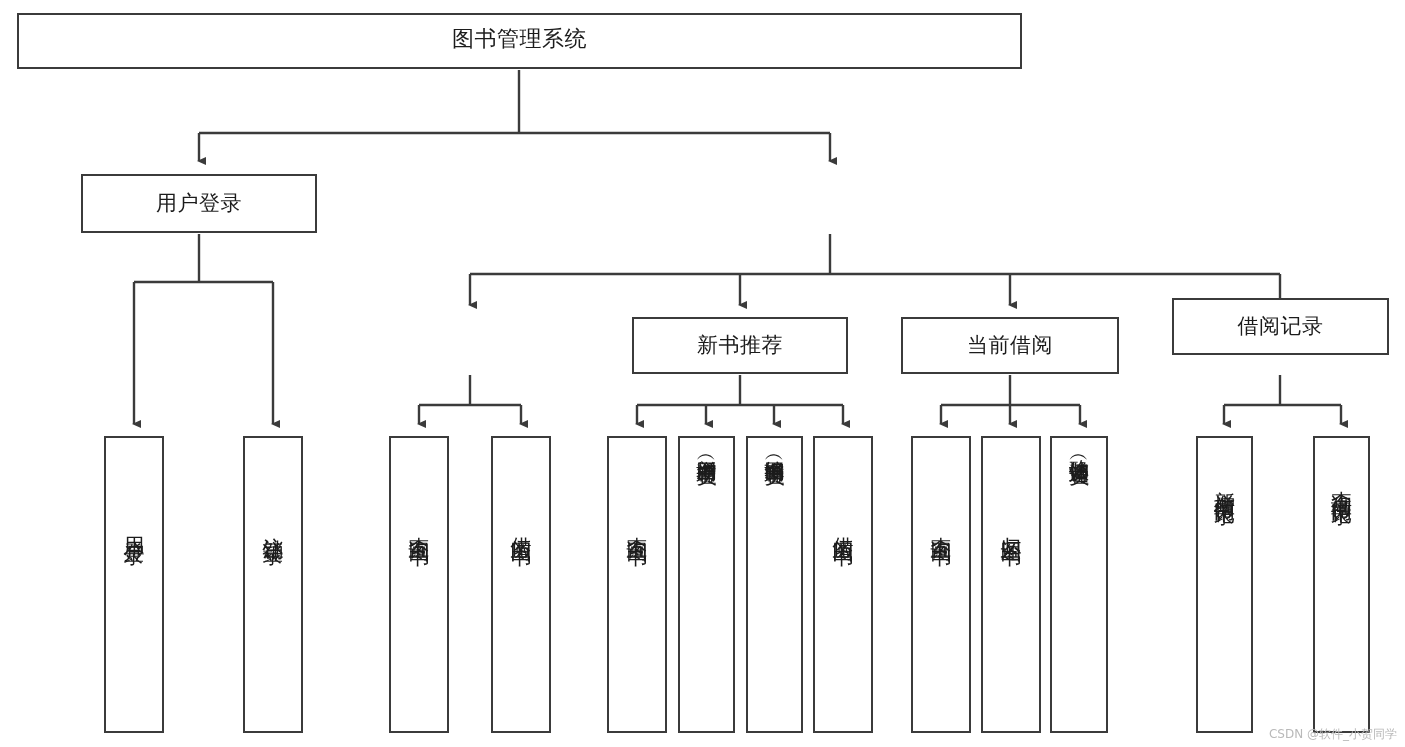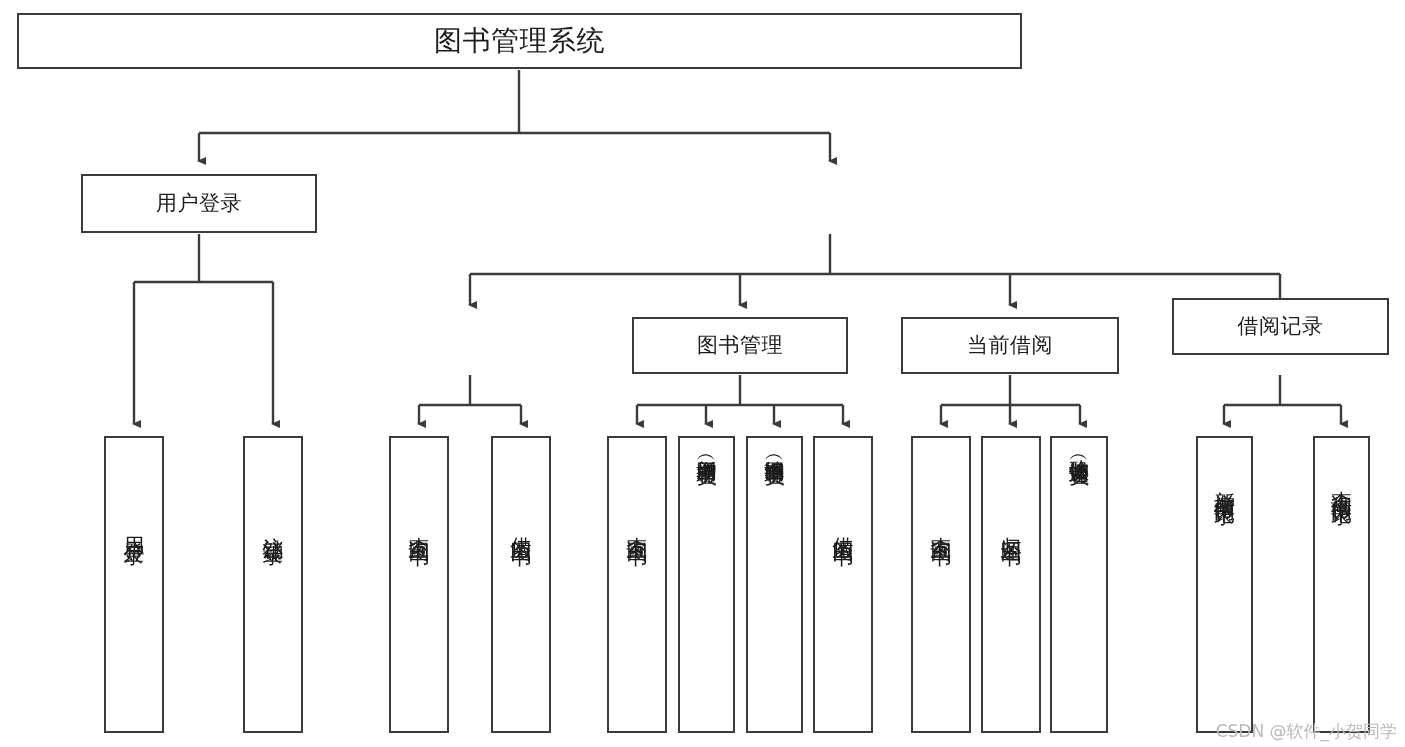--- a/index.html
+++ b/index.html
@@ -36,42 +36,43 @@
   .node .label {
     color: #1c1c1c;
     line-height: 1.05;
     letter-spacing: 0.5px;
     white-space: nowrap;
   }
   .node.horiz .label {
     font-size: 21px;
   }
   .node.horiz.root .label {
-    font-size: 28px;
+    font-size: 22px;
+    font-family: Liberation Mono, monospace;
   }
   .node.vert {
     align-items: flex-start;
     padding-top: 12px;
   }
   .node.vert .label {
     writing-mode: vertical-rl;
     text-orientation: upright;
     font-size: 21px;
     letter-spacing: 3px;
     white-space: nowrap;
   }
   .node.vert.mid .label {
     font-size: 20px;
     letter-spacing: 1px;
   }
   .watermark {
     position: absolute;
     right: 8px;
     bottom: 4px;
-    font-size: 17px;
+    font-size: 12px;
     color: #b9b9b9;
     z-index: 5;
     white-space: nowrap;
   }
 </style>
 </head>
 <body>
 
 <div id="canvas">
 
@@ -127,21 +128,21 @@
 
   <div class="node horiz root" style="left:17px; top:13px; width:1005px; height:56px;">
     <span class="label">图书管理系统</span>
   </div>
 
   <div class="node horiz" style="left:81px; top:174px; width:236px; height:59px;">
     <span class="label">用户登录</span>
   </div>
 
   <div class="node horiz" style="left:632px; top:317px; width:216px; height:57px;">
-    <span class="label">图书管理</span>
+    <span class="label">新书推荐</span>
   </div>
   <div class="node horiz" style="left:901px; top:317px; width:218px; height:57px;">
     <span class="label">当前借阅</span>
   </div>
   <div class="node horiz" style="left:1172px; top:298px; width:217px; height:57px;">
     <span class="label">借阅记录</span>
   </div>
 
   <div class="node vert" style="left:104px; top:436px; width:60px; height:297px; padding-top:82px;">
     <span class="label">用户登录</span>

